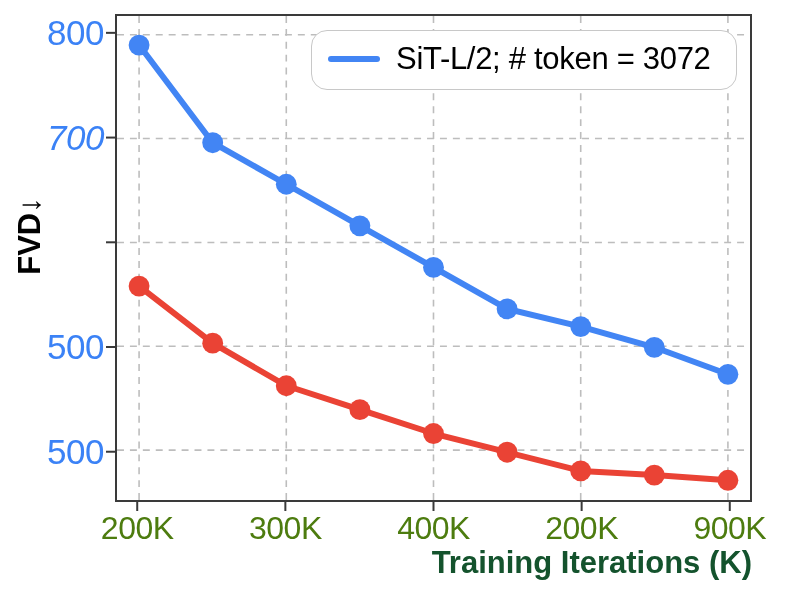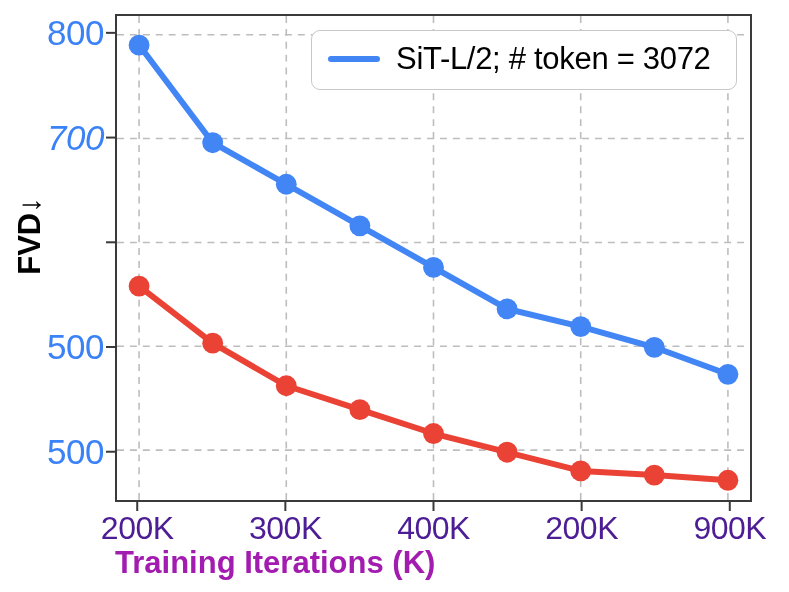--- a/index.html
+++ b/index.html
@@ -56,21 +56,21 @@
     left: 0;
     top: 0;
     width: 104px;
     height: 592px;
   }
   .xtick-label {
     position: absolute;
     top: 510px;
     transform: translateX(-50%);
     font-size: 32px;
-    color: #4c1d95;
+    color: #4d7c0f;
     white-space: nowrap;
     font-family: "Liberation Sans", sans-serif;
     letter-spacing: -0.5px;
   }
 
   
   #ylabel {
     position: absolute;
     left: -30px;
     top: 218px;
@@ -82,37 +82,37 @@
     font-weight: bold;
     color: #000000;
     white-space: nowrap;
     font-family: "Liberation Sans", sans-serif;
   }
   #xlabel {
     position: absolute;
     left: 115px;
     top: 545px;
     width: 637px;
-    text-align: left;
+    text-align: right;
     font-size: 31px;
     font-weight: bold;
-    color: #a21caf;
+    color: #14532d;
     white-space: nowrap;
     font-family: "Liberation Sans", sans-serif;
   }
 
   
   #legend {
     position: absolute;
     left: 311px;
     top: 30px;
     width: 426px;
     box-sizing: border-box;
     border: 1.5px solid #c8c8c8;
-    border-radius: 9px;
+    border-radius: 16px;
     background: #ffffff;
     padding: 8px 16px 10px 16px;
   }
   .legend-row {
     display: flex;
     align-items: center;
     height: 40px;
   }
   .legend-swatch {
     width: 52px;

